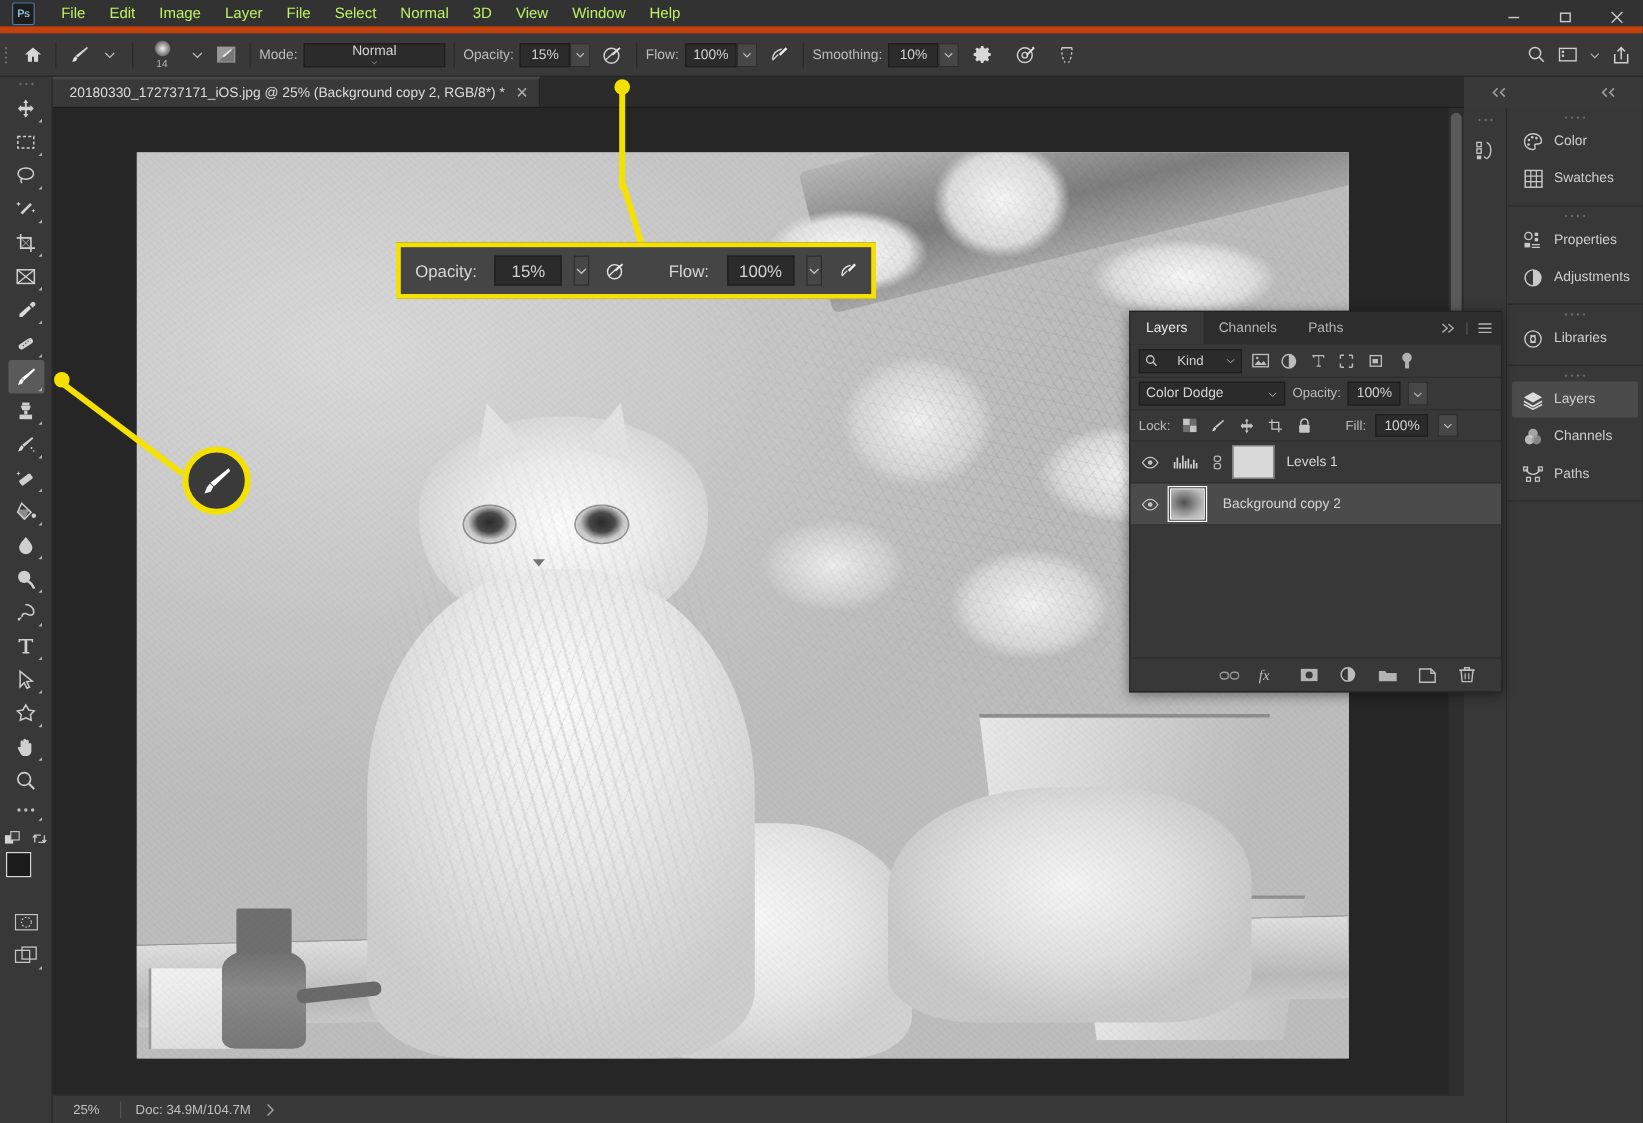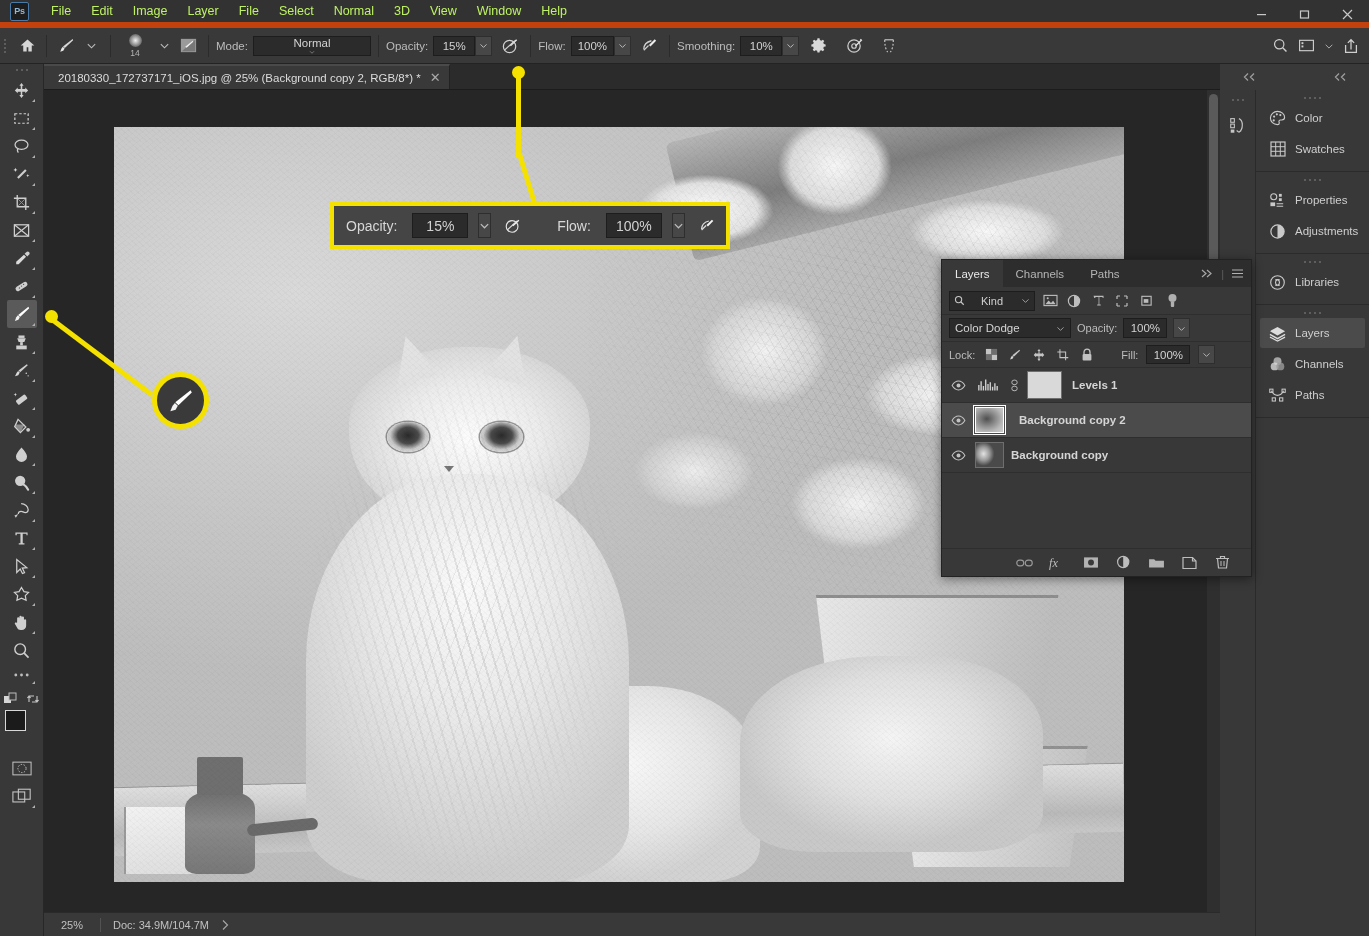--- a/index.html
+++ b/index.html
@@ -361,21 +361,21 @@
     overflow:hidden;
   }
   .thumb.sel-thumb { border: 1px solid #fff; outline: 1px solid #fff; outline-offset:1px; }
   .thumb.blurred { background: radial-gradient(ellipse at 40% 45%, #4f4f4f 0%, #8a8a8a 38%, #b9b9b9 70%, #cfcfcf 100%); filter: blur(.6px);}
   .thumb.photo-t {
     background:
       radial-gradient(ellipse 40% 50% at 28% 45%, #e2e2e2 0%, #9b9b9b 55%, #4a4a4a 100%),
       linear-gradient(120deg,#2e2e2e 0%, #6a6a6a 40%, #3a3a3a 70%, #858585 100%);
   }
   .thumb.white { background:#d9d9d9; width:35px; height:28px; border:1px solid #6e6e6e;}
-  .layername { font-size: 11.5px; color: #d5d5d5; flex: 1; font-weight: bold; }
+  .layername { font-size: 11.5px; color: #d5d5d5; flex: 1; }
   .layername.ital { font-style: italic; }
   .levels-ic { width:26px; display:flex; align-items:center; justify-content:center; color:#cfcfcf;}
   .link-ic { width:12px; display:flex; align-items:center; justify-content:center; color:#b5b5b5; font-size:11px;}
   .lockbadge { margin-right: 10px; color: #bdbdbd; }
   .lp-footer {
     position:absolute; bottom:0; left:0; right:0;
     height: 28px; display: flex; align-items: center; justify-content: flex-end;
     gap: 16px; padding-right: 20px; border-top: 1px solid #2e2e2e;
     background:#383838;
   }
@@ -1021,30 +1021,20 @@
         <div class="eye-ic">
           <svg width="15" height="11" viewBox="0 0 16 11">
               <path d="M8 .8C4 .8 1.2 5.5 1.2 5.5S4 10.2 8 10.2s6.8-4.7 6.8-4.7S12 .8 8 .8z" fill="none" stroke="#c2c2c2" stroke-width="1.1"></path>
               <circle cx="8" cy="5.5" r="2.1" fill="#c2c2c2"></circle>
             </svg>
         </div>
         <div class="thumb blurred sel-thumb"></div>
         <div class="layername" style="margin-left:8px">Background copy 2</div>
       </div>
 
-      <div class="layerrow">
-        <div class="eye-ic">
-          <svg width="15" height="11" viewBox="0 0 16 11">
-              <path d="M8 .8C4 .8 1.2 5.5 1.2 5.5S4 10.2 8 10.2s6.8-4.7 6.8-4.7S12 .8 8 .8z" fill="none" stroke="#c2c2c2" stroke-width="1.1"></path>
-              <circle cx="8" cy="5.5" r="2.1" fill="#c2c2c2"></circle>
-            </svg>
-        </div>
-        <div class="thumb photo-t"></div>
-        <div class="layername">Background copy</div>
-      </div>
 
     </div>
 
     <div class="lp-footer">
       <div class="foot-ic">
         <svg width="17" height="10" viewBox="0 0 18 10">
             <rect x=".8" y="2" width="7.4" height="6" rx="3" fill="none" stroke="#9a9a9a" stroke-width="1.2"></rect>
             <rect x="9.8" y="2" width="7.4" height="6" rx="3" fill="none" stroke="#9a9a9a" stroke-width="1.2"></rect>
           </svg>
       </div>

